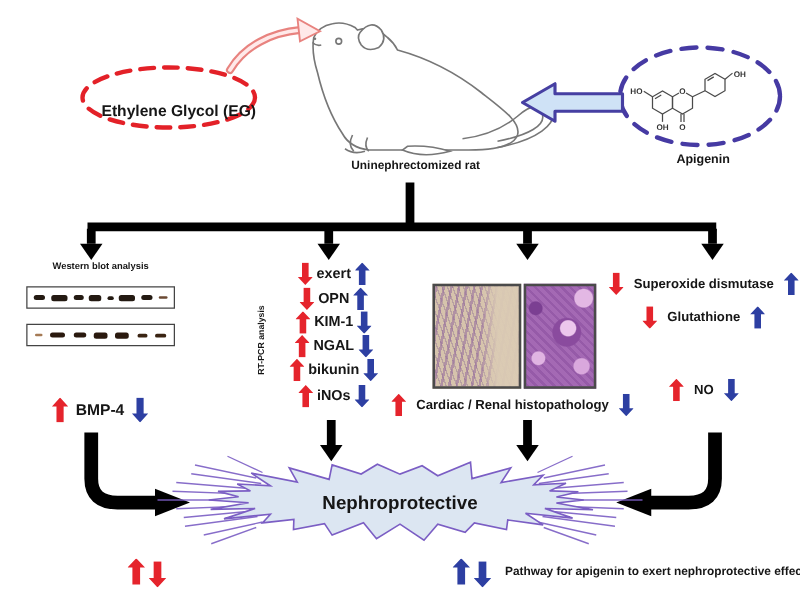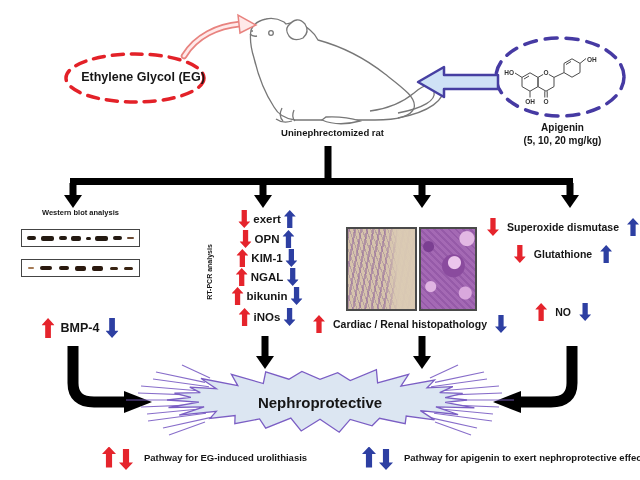--- a/index.html
+++ b/index.html
@@ -152,26 +152,25 @@
         <line x1="437" y1="400" x2="514" y2="400" stroke="#7b5ec4" stroke-width="1.1" opacity="0.9"></line>
         <line x1="433" y1="404.4" x2="499" y2="407" stroke="#7b5ec4" stroke-width="1.1" opacity="0.9"></line>
         <line x1="438" y1="408.8" x2="493" y2="414" stroke="#7b5ec4" stroke-width="1.1" opacity="0.9"></line>
         <line x1="434" y1="413.2" x2="492" y2="421" stroke="#7b5ec4" stroke-width="1.1" opacity="0.9"></line>
         <line x1="430" y1="417.6" x2="477" y2="428" stroke="#7b5ec4" stroke-width="1.1" opacity="0.9"></line>
         <line x1="435" y1="422" x2="471" y2="435" stroke="#7b5ec4" stroke-width="1.1" opacity="0.9"></line>
         <polygon points="467.0,400.0 445.1,402.4 474.4,407.8 435.9,406.8 458.1,414.5 420.4,410.6 434.5,419.9 406.2,416.0 405.2,423.7 379.5,418.3 372.1,425.8 350.2,419.4 339.2,432.2 320.0,419.3 301.2,431.0 290.8,418.1 265.7,428.1 259.6,418.9 234.8,423.7 235.1,415.5 210.0,418.3 216.3,411.4 179.2,415.1 204.1,406.8 168.5,407.5 198.9,402.2 167.0,400.0 190.9,397.4 174.4,393.1 200.3,392.7 189.8,387.2 216.3,388.6 201.0,378.5 237.8,385.6 231.4,374.3 263.3,383.5 265.7,371.9 288.9,379.2 301.9,371.4 320.0,379.3 337.7,372.6 350.2,380.6 376.4,369.7 377.6,382.9 408.6,374.3 400.9,386.1 434.5,380.1 427.0,387.8 452.8,386.6 439.7,392.7 462.7,393.4 445.1,397.6" fill="#dce6f2" stroke="#7b5ec4" stroke-width="1.3"></polygon>
       </g>
   </svg>
 
-  <div class="lbl-abs" style="left:68px;top:70px;width:150px;font-size:12.5px">Ethylene Glycol (EG)</div>
+  <div class="lbl-abs" style="left:68px;top:82px;width:150px;font-size:12.5px">Ethylene Glycol (EG)</div>
 
   <div class="lbl-abs fs95" style="left:250px;top:128px;width:165px">Uninephrectomized rat</div>
 
   <div class="lbl-abs fs10" style="left:500px;top:122px;width:125px">Apigenin</div>
-  <div class="lbl-abs fs10" style="left:500px;top:135px;width:125px">(5, 10, 20 mg/kg)</div>
 
   <div class="lbl-abs fs75" style="left:28px;top:209px;width:105px">Western blot analysis</div>
 
   <div class="blot" style="top:229px">
     <span class="band" style="width:9px"></span>
       <span class="band" style="width:13px;height:5px"></span>
     <span class="band" style="width:8px"></span>
       <span class="band" style="width:10px;height:5px"></span>
     <span class="band" style="width:5px;height:3px"></span>
       <span class="band" style="width:13px;height:5px"></span>
@@ -249,21 +248,20 @@
     <span class="ba red up"></span>
     <span>NO</span>
     <span class="ba blue down"></span>
   </div>
 
   <div class="lbl-abs fs15" style="left:320px;top:394px;transform:translateX(-50%)">Nephroprotective</div>
 
   <div class="row anchored gap3 fs95" style="left:102px;top:444px">
     <span class="ba red lg up"></span>
     <span class="ba red lg down drop"></span>
-    <span style="margin-left:8px">Pathway for EG-induced urolithiasis</span>
   </div>
   <div class="row anchored gap3 fs95" style="left:362px;top:444px">
     <span class="ba blue lg up"></span>
     <span class="ba blue lg down drop"></span>
     <span style="margin-left:8px">Pathway for apigenin to exert nephroprotective effect</span>
   </div>
 
 </div>
 
 </body></html>

